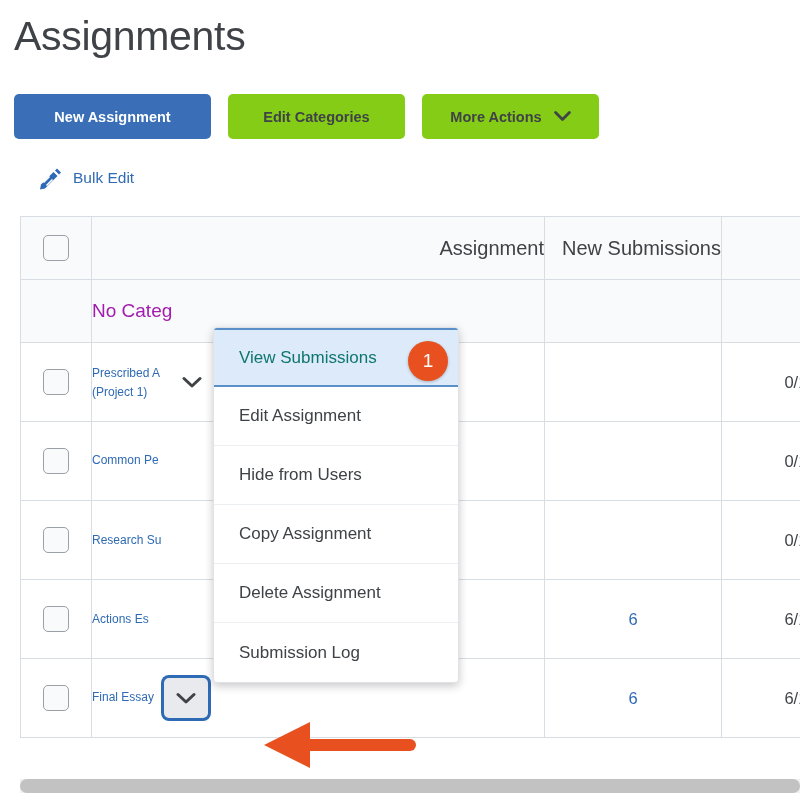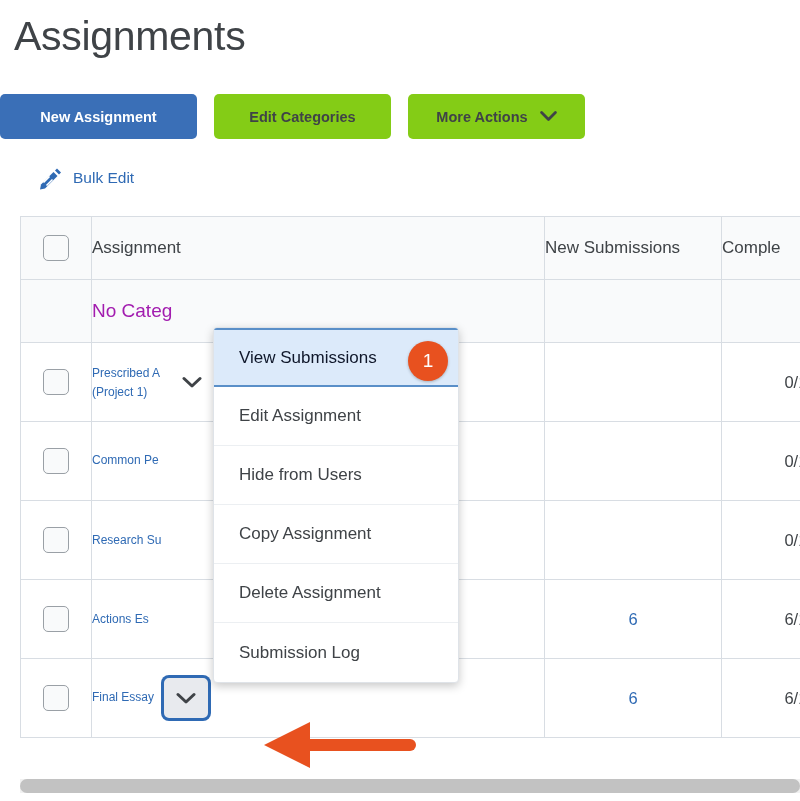--- a/index.html
+++ b/index.html
@@ -25,21 +25,21 @@
     padding: 16px 0 0 14px;
     letter-spacing: -0.3px;
     line-height: 1;
   }
 
   
   .toolbar {
     display: flex;
     align-items: center;
     gap: 17px;
-    padding: 37px 0 0 0;
+    padding: 37px 0 0 14px;
   }
   .btn {
     border: none;
     border-radius: 5px;
     font-family: "Liberation Sans", sans-serif;
     font-size: 14.5px;
     font-weight: bold;
     height: 45px;
     padding: 0 20px;
     cursor: pointer;
@@ -94,24 +94,24 @@
   }
   table.grid th,
   table.grid td {
     border: 1px solid #d8dde3;
     padding: 0;
     vertical-align: middle;
   }
   table.grid thead th {
     background: #f9fafb;
     height: 62px;
-    font-size: 17px;
+    font-size: 20px;
     font-weight: 400;
     color: #3f4347;
-    text-align: left;
+    text-align: right;
   }
   .col-check  { width: 70px; }
   .col-name   { width: 452px; }
   .col-new    { width: 176px; }
   .col-comp   { width: 157px; }
 
   .checkbox {
     width: 26px;
     height: 26px;
     border: 1.5px solid #9aa0a6;
@@ -213,21 +213,21 @@
     font-size: 17px;
     color: #3f4347;
     border-bottom: 1px solid #eceff2;
     cursor: pointer;
     position: relative;
     box-sizing: border-box;
   }
   .ctx-item:last-child { border-bottom: none; }
   .ctx-item.active {
     background: #dceafa;
-    color: #0f172a;
+    color: #0f766e;
     border-top: 2px solid #5a8fc8;
     border-bottom: 2px solid #5a8fc8;
   }
 
   
   .badge-1 {
     position: absolute;
     left: 408px;
     top: 341px;
     width: 40px;

